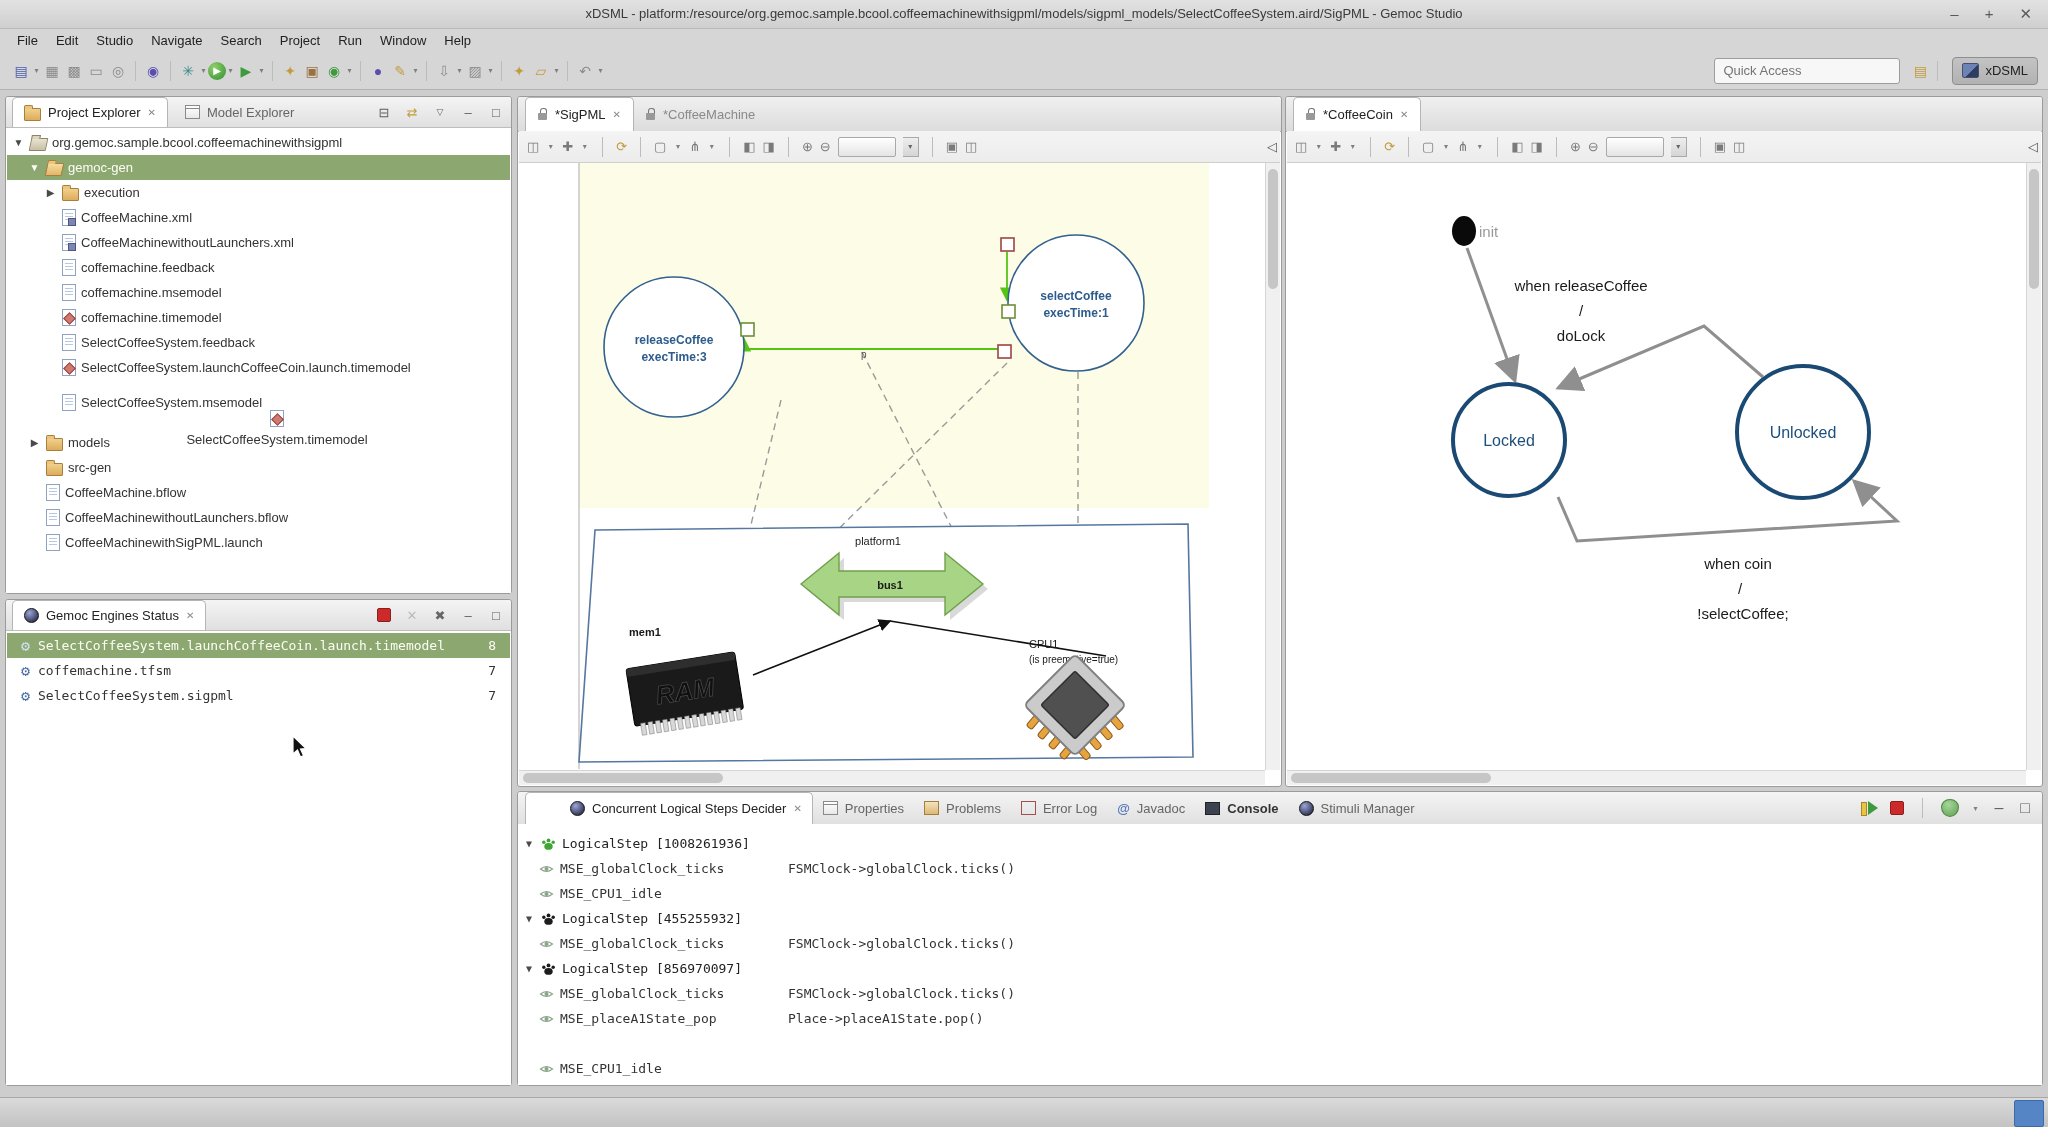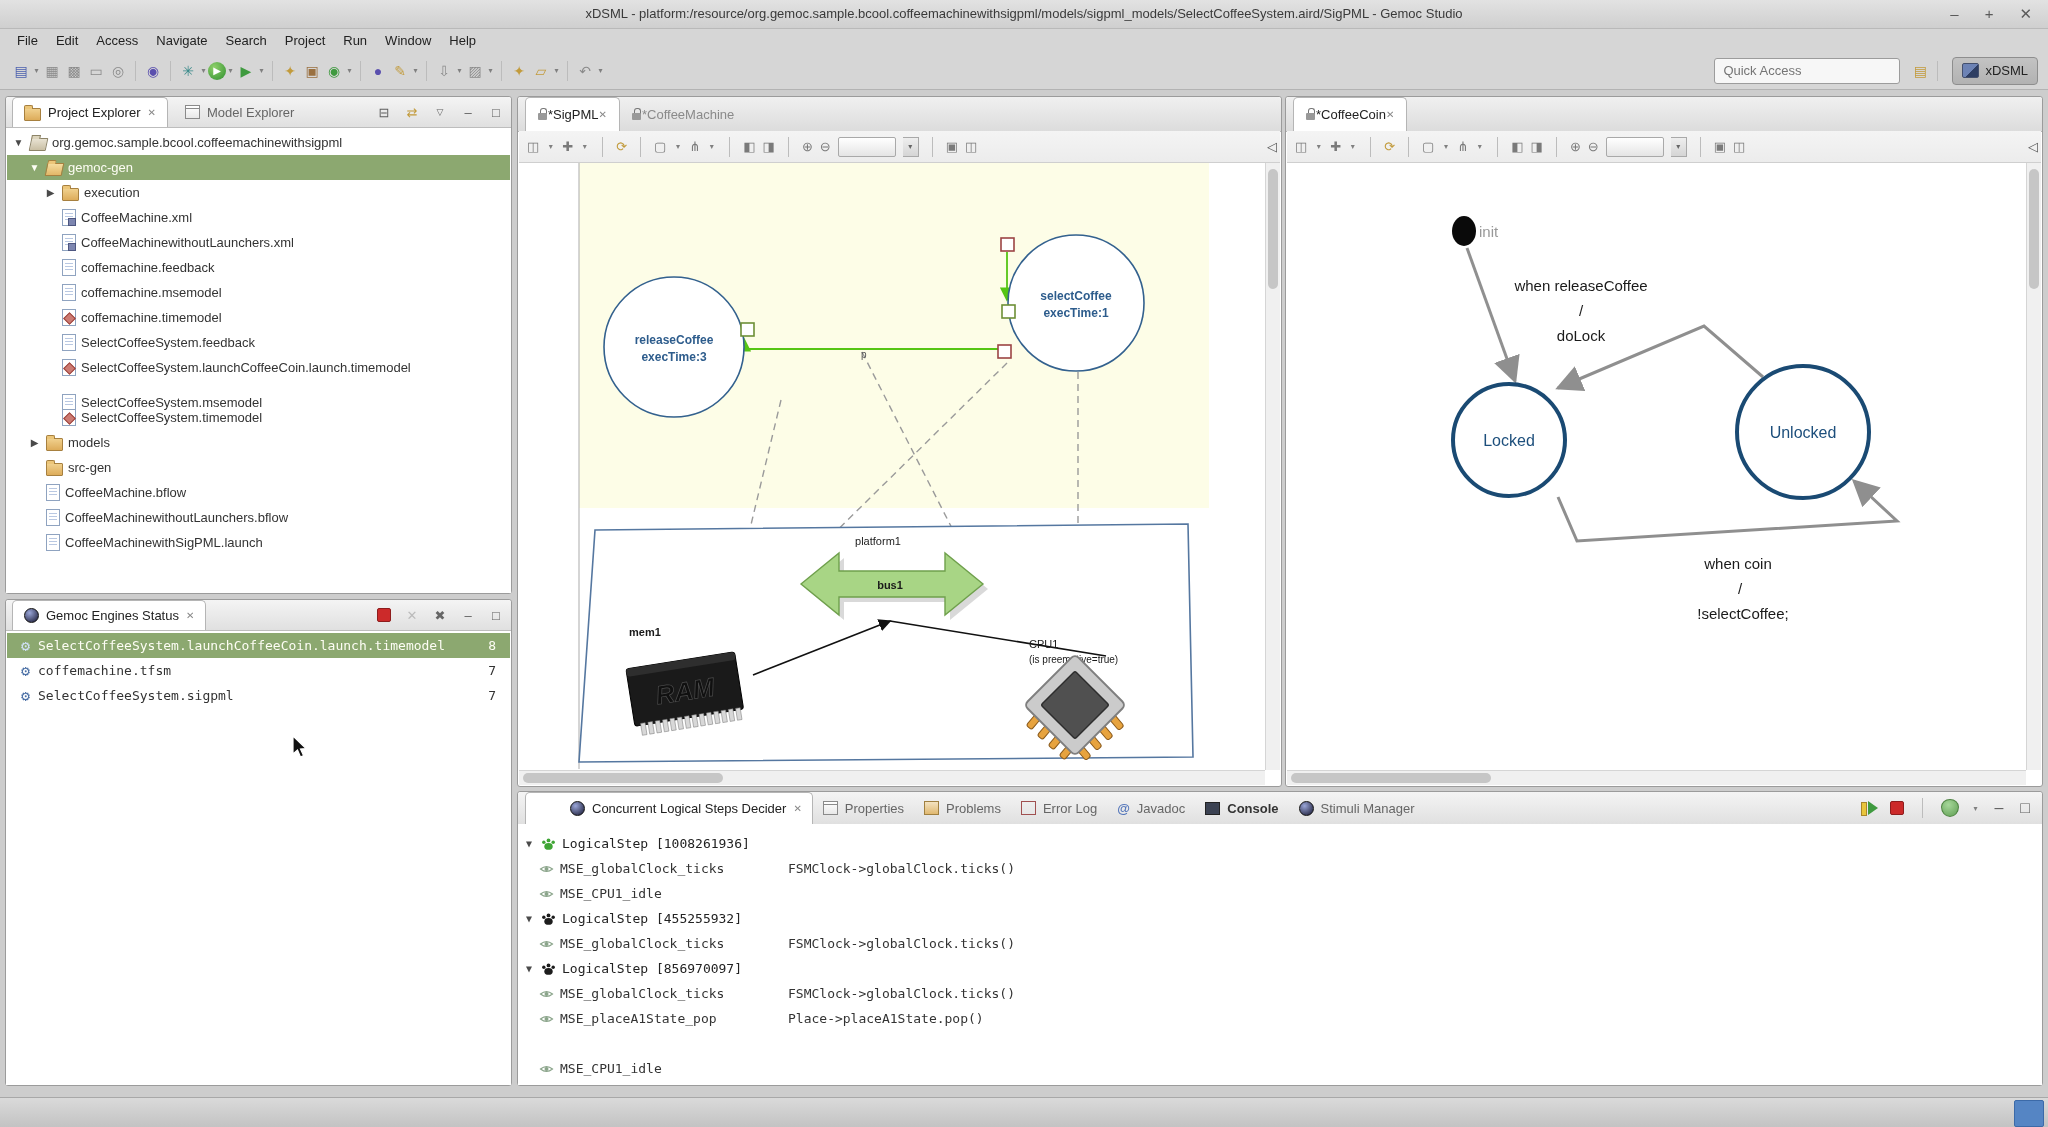--- a/index.html
+++ b/index.html
@@ -90,21 +90,21 @@
   
   .erow{position:absolute;left:1px;right:1px;height:25px;display:flex;align-items:center;gap:8px;
     font-family:"DejaVu Sans Mono","Liberation Mono",monospace;font-size:13px;color:#333;padding-left:14px;}
   .erow.sel{background:#8CA870;color:#fdfdf4;}
   .erow .count{position:absolute;right:14px;}
   .stopred{width:12px;height:12px;background:#cc2a2a;border:1px solid #8e1d1d;border-radius:2px;display:inline-block;}
   
   .editor{position:absolute;background:#fff;border:1px solid #9b9b9b;border-radius:3px;box-sizing:border-box;}
   .etabs{position:absolute;left:0;top:0;right:0;height:34px;border-radius:3px 3px 0 0;
     background:linear-gradient(#f0f0f0,#dcdcdc);border-bottom:1px solid #b5b5b5;display:flex;align-items:stretch;}
-  .etab{display:flex;align-items:center;padding:0 12px;font-size:13px;color:#8a8a8a;}
+  .etab{display:flex;align-items:center;gap:7px;padding:0 12px;font-size:13px;color:#8a8a8a;}
   .etab.active{background:#fff;border:1px solid #b5b5b5;border-bottom:none;border-radius:5px 5px 0 0;
     color:#222;margin-left:7px;}
   .etoolbar{position:absolute;left:1px;top:34px;right:1px;height:31px;background:linear-gradient(#f4f4f4,#ececec);
     border-bottom:1px solid #cfcfcf;display:flex;align-items:center;gap:7px;padding:0 8px;color:#7a7a7a;font-size:13px;}
   .zcombo{width:56px;height:18px;border:1px solid #a9a9a9;border-radius:2px;background:linear-gradient(#fff,#e4e4e4);}
   .zdd{width:15px;height:18px;border:1px solid #a9a9a9;border-left:none;background:linear-gradient(#eee,#d5d5d5);
     display:inline-flex;align-items:center;justify-content:center;font-size:8px;color:#666;}
   .pal-collapse{position:absolute;right:3px;font-size:13px;color:#555;}
   .ecanvas{position:absolute;left:1px;top:66px;right:16px;bottom:16px;background:#fff;overflow:hidden;}
   .vsb{position:absolute;top:66px;right:1px;width:14px;bottom:16px;background:#f0f0f0;border-left:1px solid #d5d5d5;}
@@ -143,21 +143,21 @@
     <span class="winbtns">
       <span>–</span>
       <span>+</span>
       <span>✕</span>
     </span>
   </div>
 
   <div class="menubar">
     <span class="menu-item">File</span>
     <span class="menu-item">Edit</span>
-    <span class="menu-item">Access</span>
+    <span class="menu-item">Studio</span>
     <span class="menu-item">Navigate</span>
     <span class="menu-item">Search</span>
     <span class="menu-item">Project</span>
     <span class="menu-item">Run</span>
     <span class="menu-item">Window</span>
     <span class="menu-item">Help</span>
   </div>
 
   <div class="maintoolbar">
     <span class="tbi c-blue">▤</span>
@@ -275,21 +275,21 @@
       <div class="trow l2" style="top:227px;">
           <span class="exp hidden"></span>
           <span class="i-time"></span>
           <span>SelectCoffeeSystem.launchCoffeeCoin.launch.timemodel</span>
         </div>
       <div class="trow l2" style="top:262px;">
           <span class="exp hidden"></span>
           <span class="i-doc"></span>
           <span>SelectCoffeeSystem.msemodel</span>
         </div>
-      <div class="trow l2" style="top:277px;">
+      <div class="trow l2" style="top:277px;flex-direction:column;">
           <span class="exp hidden"></span>
           <span class="i-time"></span>
           <span>SelectCoffeeSystem.timemodel</span>
         </div>
       <div class="trow l1" style="top:302px;">
           <span class="exp">▶</span>
           <span class="i-folder"></span>
           <span>models</span>
         </div>
       <div class="trow l1" style="top:327px;">

